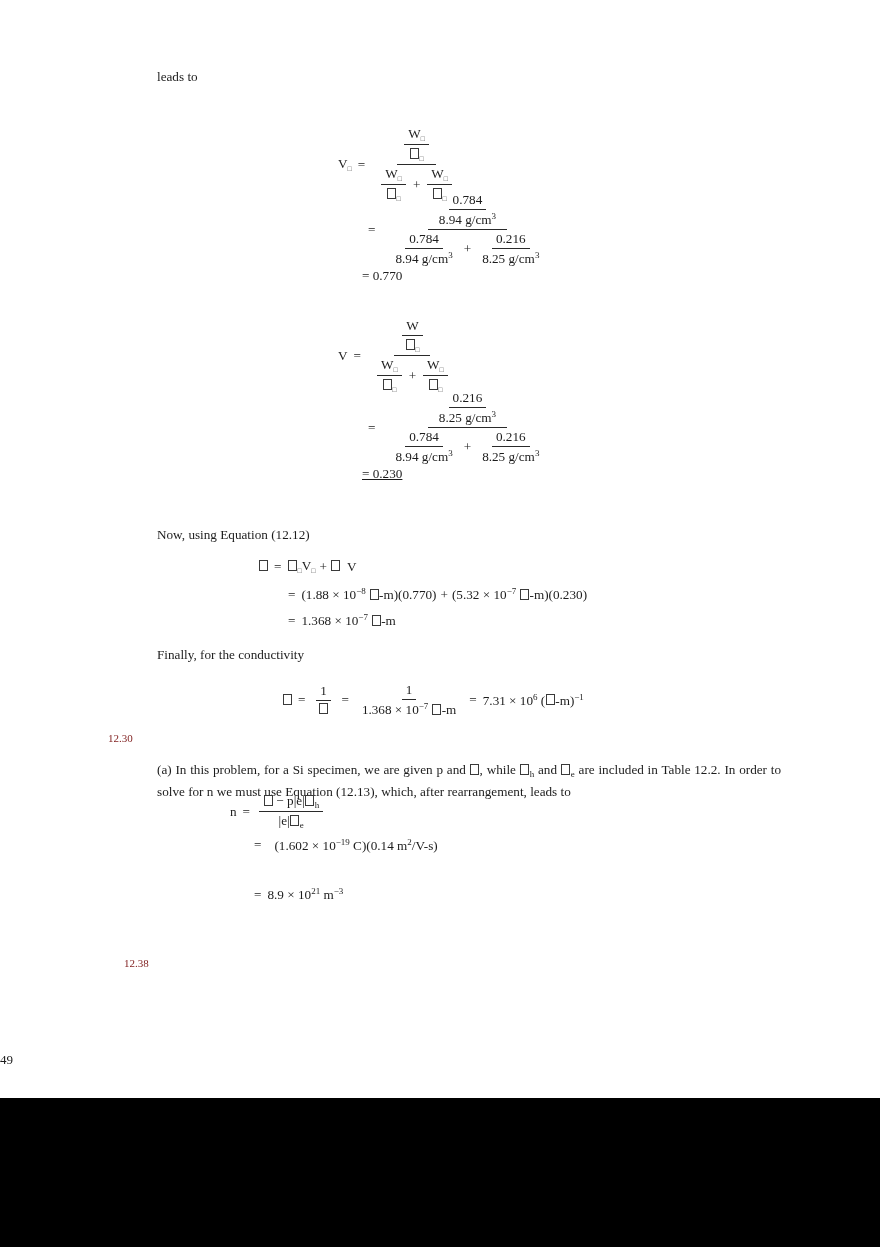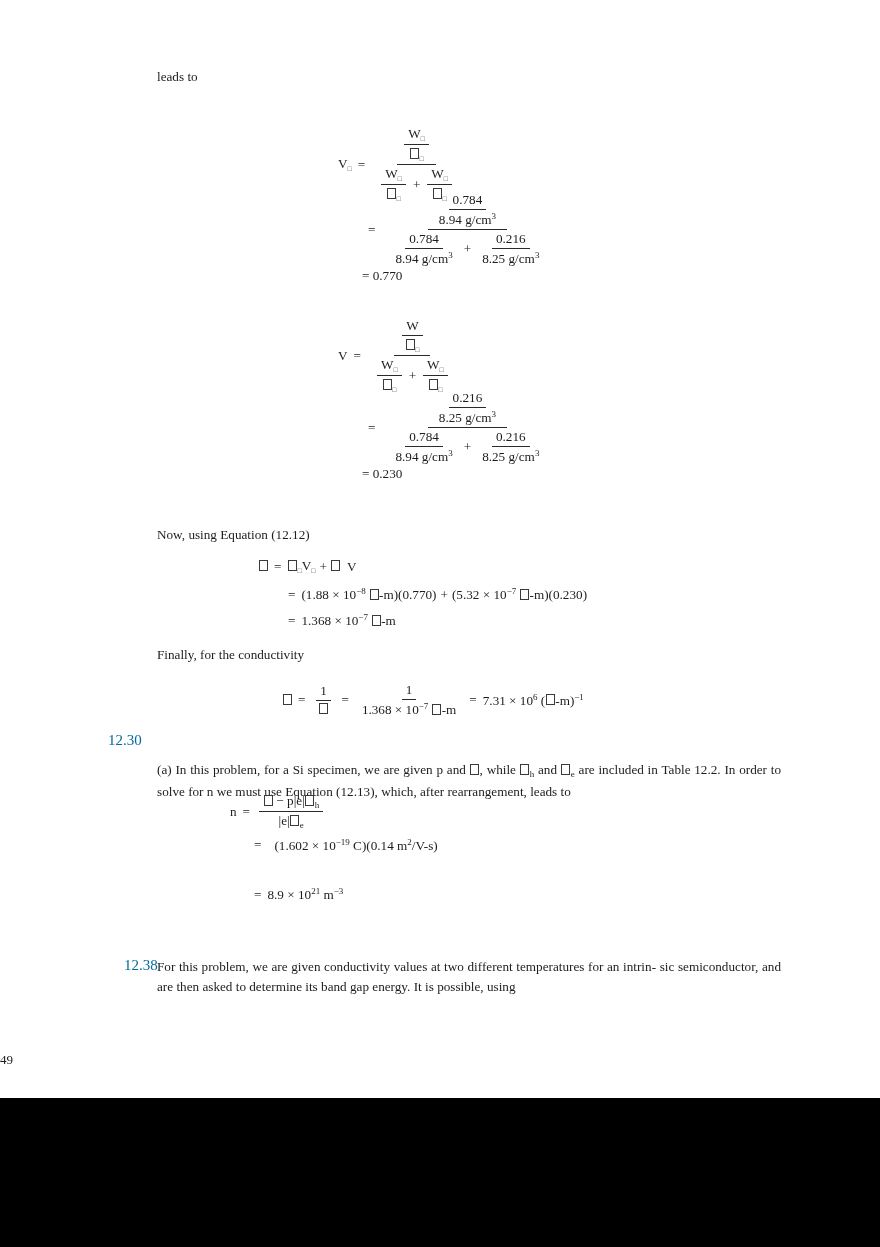--- a/index.html
+++ b/index.html
@@ -46,22 +46,22 @@
   }
   .para {
     position: absolute;
     font-size: 13.2px;
     line-height: 1.52;
     color: #1c1c1c;
     text-align: justify;
   }
   .prob-num {
     position: absolute;
-    font-size: 15px;
-    color: #0369a1;
+    font-size: 11px;
+    color: #7f1d1d;
     white-space: nowrap;
   }
 
   
   .box {
     display: inline-block;
     width: 7px;
     height: 9px;
     border: 1px solid #3a3a3a;
     vertical-align: -0.5px;
@@ -238,21 +238,21 @@
                 <span class="frac">
                   <span class="num">0.216</span>
                   <span class="den"><span>8.25 g/cm</span><sup class="ex">3</sup></span>
                 </span>
               </span>
             </span>
           </span>
         </span>
       </div>
 
-      <div class="math" style="left:362px; top:466px;">= 0.230</div>
+      <div class="math" style="left:362px; top:466px;text-decoration:underline;">= 0.230</div>
 
       <div class="txt" style="left:157px; top:526px;">Now, using Equation (12.12)</div>
 
       <div class="math" style="left:258px; top:558px;">
         <span class="mrow">
           <span><span class="box"></span></span>
           <span class="eqsign">=</span>
           <span><span class="box"></span><sub class="tiny">□</sub></span>
           <span><span>V</span><sub class="tiny">□</sub></span>
           <span class="op">+</span>
@@ -329,22 +329,18 @@
       <div class="math" style="left:248px; top:886px;">
         <span class="mrow">
           <span class="eqsign">=</span>
           <span><span>8.9 × 10</span><sup class="ex">21</sup><span> m</span><sup class="ex">−3</sup></span>
         </span>
       </div>
 
 
       <div class="prob-num" style="left:124px; top:957px;">12.38</div>
 
-      <div class="para" style="left:157px; top:957px; width:624px;">
-        <span>For this problem, we are given conductivity values at two different temperatures for an intrin-</span>
-        <span>sic semiconductor, and are then asked to determine its band gap energy. It is possible, using</span>
-      </div>
 
       <div class="page-number" style="left:0px; top:1052px;">49</div>
 
     </div>
   </div>
 </div>
 
 </body></html>

